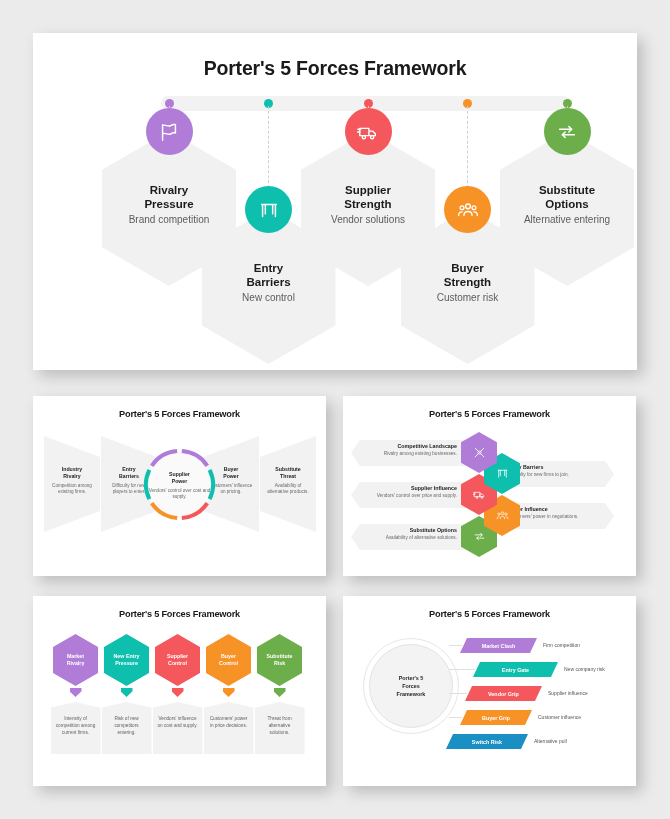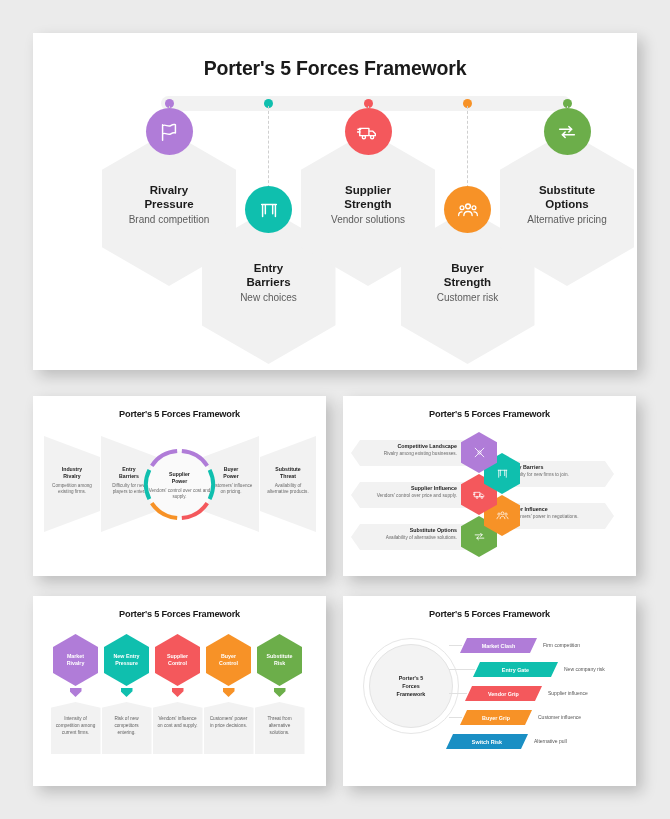--- a/index.html
+++ b/index.html
@@ -195,21 +195,21 @@
         </div>
         <div class="badge" style="background: rgb(176, 124, 216); left: 112.5px; top: 75px;">
           <svg viewBox="0 0 24 24" width="22" height="22">
             <path d="M5 21V4M5 5c3-2 6 2 9 0s4-1 5-1v9c-1 0-2-1-5 1s-6-2-9 0" fill="none" stroke="#ffffff" stroke-width="1.6" stroke-linecap="round" stroke-linejoin="round"></path>
           </svg>
         </div>
         <div class="hexcell" style="left: 168.5px; top: 176px;">
           <div class="hex"></div>
           <div class="hex-body" style="top: 52px;">
             <div class="hex-title">Entry<br>Barriers</div>
-            <div class="hex-sub">New choices</div>
+            <div class="hex-sub">New control</div>
           </div>
         </div>
         <div class="badge" style="background: rgb(15, 191, 174); left: 212px; top: 153px;">
           <svg viewBox="0 0 24 24" width="22" height="22">
             <path d="M4 6h16M5 6v13M19 6v13M8 6v10M16 6v10" fill="none" stroke="#ffffff" stroke-width="1.6" stroke-linecap="round"></path>
           </svg>
         </div>
         <div class="hexcell" style="left: 268px; top: 98px;">
           <div class="hex"></div>
           <div class="hex-body" style="top: 52px;">
@@ -236,21 +236,21 @@
             <circle cx="5.5" cy="9.5" r="2.1" fill="none" stroke="#ffffff" stroke-width="1.4"></circle>
             <path d="M1.8 18c0-2.3 1.6-3.9 3.7-3.9" fill="none" stroke="#ffffff" stroke-width="1.4" stroke-linecap="round"></path>
             <circle cx="18.5" cy="9.5" r="2.1" fill="none" stroke="#ffffff" stroke-width="1.4"></circle>
             <path d="M22.2 18c0-2.3-1.6-3.9-3.7-3.9" fill="none" stroke="#ffffff" stroke-width="1.4" stroke-linecap="round"></path>
           </svg>
         </div>
         <div class="hexcell" style="left: 467px; top: 98px;">
           <div class="hex"></div>
           <div class="hex-body" style="top: 52px;">
             <div class="hex-title">Substitute<br>Options</div>
-            <div class="hex-sub">Alternative pricing</div>
+            <div class="hex-sub">Alternative entering</div>
           </div>
         </div>
         <div class="badge" style="background: rgb(108, 174, 74); left: 510.5px; top: 75px;">
           <svg viewBox="0 0 24 24" width="22" height="22">
             <path d="M4 9h13l-3-3M20 15H7l3 3" fill="none" stroke="#ffffff" stroke-width="1.7" stroke-linecap="round" stroke-linejoin="round"></path>
             <path d="M17 9l-3 3M7 15l3-3" fill="none" stroke="#ffffff" stroke-width="1.7" stroke-linecap="round"></path>
           </svg>
         </div>
       </div>
   </div>

